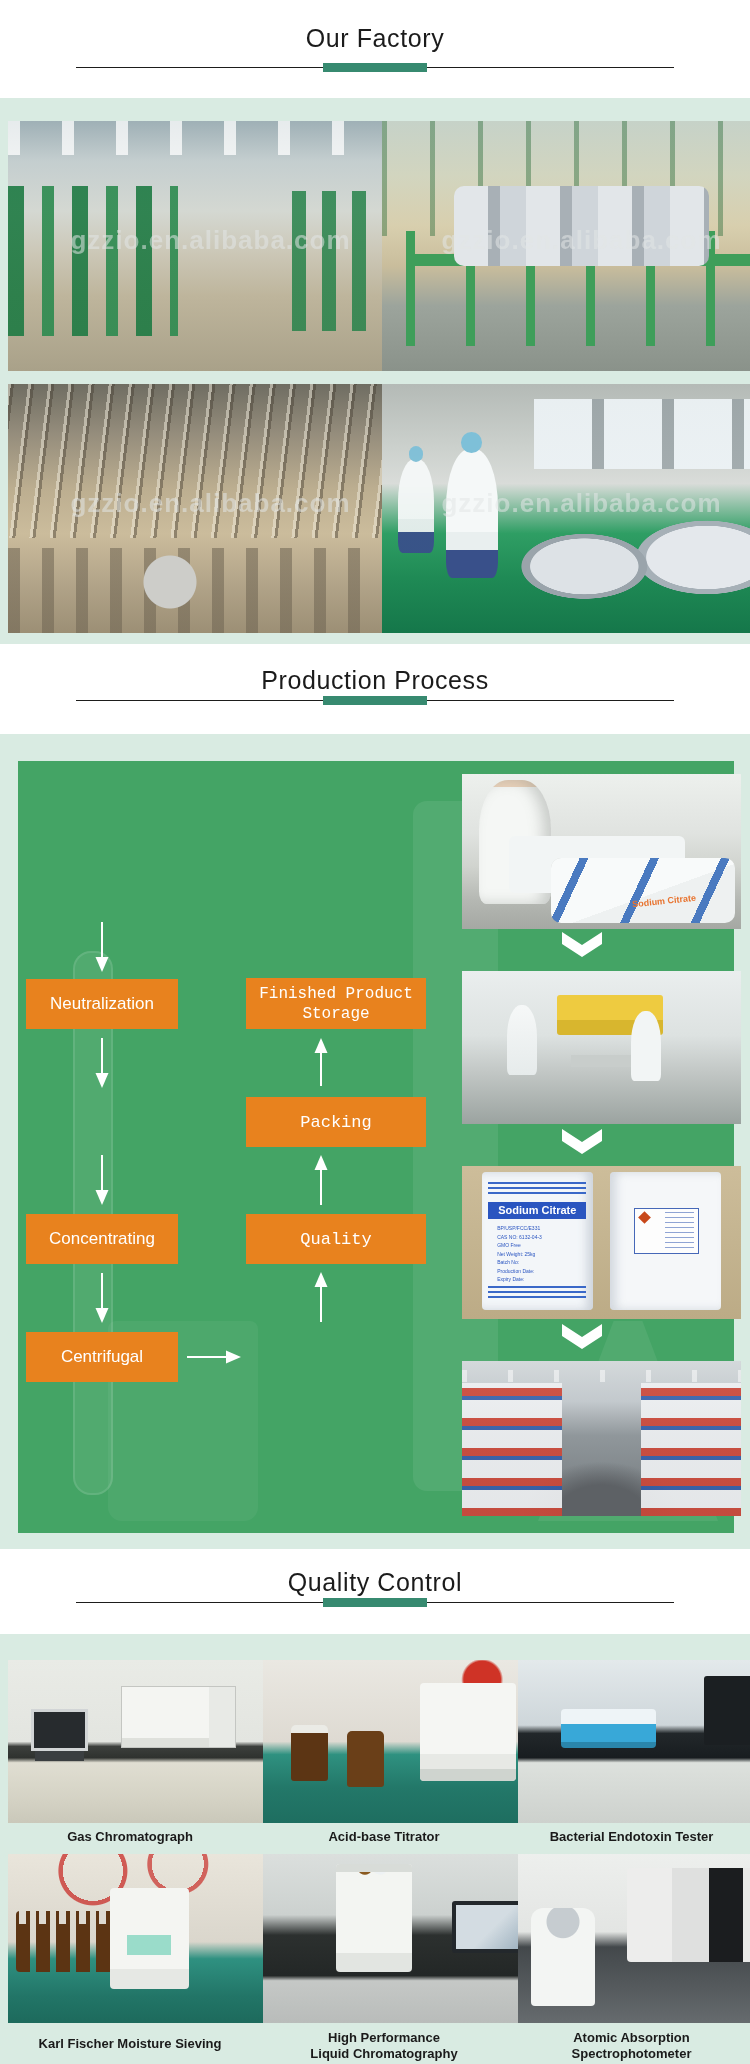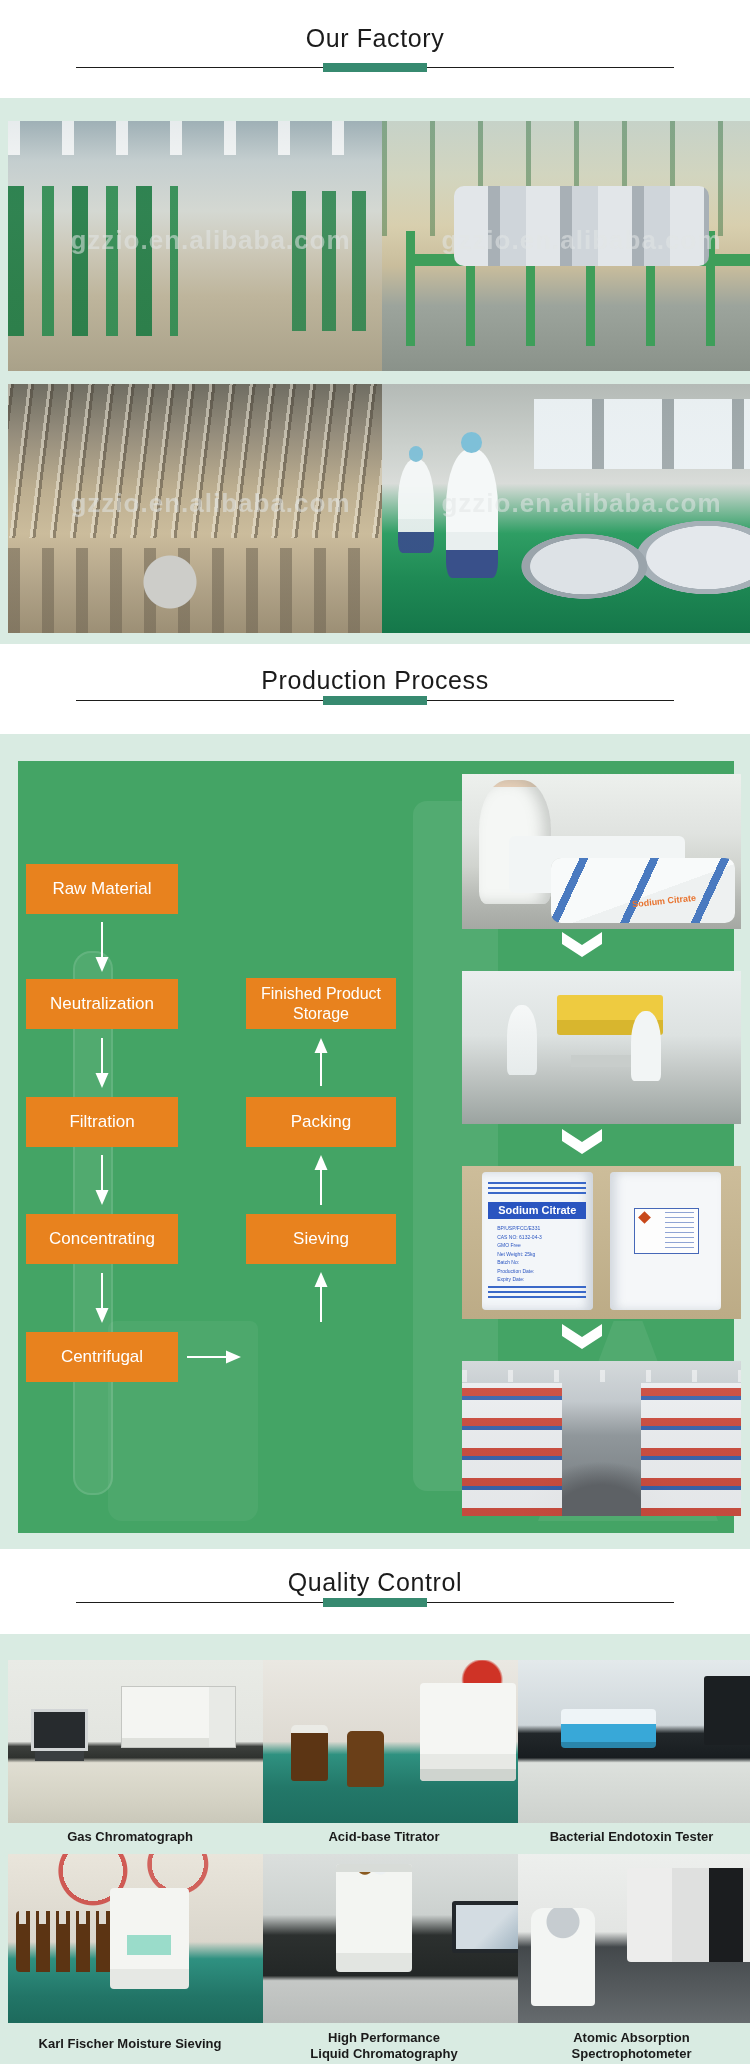--- a/index.html
+++ b/index.html
@@ -52,21 +52,21 @@
       background:linear-gradient(180deg,#f5f8f8 0 64%,#e9efef 64% 78%,#39508a 78% 100%);}
   .worker::before{content:"";position:absolute;left:30%;top:-13%;width:40%;height:16%;border-radius:50%;background:#7ec0d8;}
 
   
   .panel{position:absolute;left:18px;top:745px;width:716px;height:772px;
          background:var(--green,#44a465);overflow:hidden;z-index:1;}
   .glass{position:absolute;}
   .fbox{position:absolute;left:26px;width:152px;height:50px;background:var(--orange,#e8821e);
         color:#fff;font-size:17px;display:flex;align-items:center;justify-content:center;
         text-align:center;z-index:2;}
-  .fbox.r{left:246px;width:150px;}
+  .fbox.r{left:246px;width:180px;font-family:Liberation Mono, monospace;}
   .fbox.two{font-size:16px;line-height:20px;}
   .fa{position:absolute;z-index:2;}
 
   
   .pp1{background:linear-gradient(180deg,#edf0ed 0%,#e0e3e0 38%,#d0d3ce 60%,#b4b7b2 82%,#a5a8a3 100%);}
   .pp1::before{left:6%;top:4%;width:26%;height:80%;border-radius:40% 40% 10% 10%;
       background:linear-gradient(180deg,#ead2ba 0 6%,#f5f7f5 6% 100%);
       box-shadow:inset -8px 0 14px rgba(120,125,120,.35);}
   .pp1::after{right:2%;bottom:4%;width:66%;height:42%;border-radius:10px;
       background:repeating-linear-gradient(115deg,rgba(0,0,0,0) 0 26px,#4a7ac0 26px 34px,rgba(0,0,0,0) 34px 64px),
@@ -192,29 +192,27 @@
   <div class="rule" style="top:684px"></div>
   <div class="chip" style="top:680px"></div>
 
   <div class="panel">
     <i class="glass" style="left:55px;top:190px;width:36px;height:540px;border-radius:18px;background:rgba(255,255,255,.07);border:2px solid rgba(255,255,255,.10)"></i>
     <i class="glass" style="left:395px;top:40px;width:85px;height:690px;border-radius:14px;background:rgba(255,255,255,.08)"></i>
     <i class="glass" style="left:520px;top:560px;width:180px;height:200px;clip-path:polygon(42% 0,58% 0,100% 100%,0 100%);background:rgba(255,255,255,.07)"></i>
     <i class="glass" style="left:90px;top:560px;width:150px;height:200px;border-radius:8px 8px 14px 14px;background:rgba(255,255,255,.05)"></i>
   </div>
 
-  <div class="fbox" style="top:848px">Raw Material</div>
   <div class="fbox" style="top:963px">Neutralization</div>
-  <div class="fbox" style="top:1081px">Filtration</div>
   <div class="fbox" style="top:1198px">Concentrating</div>
   <div class="fbox" style="top:1316px">Centrifugal</div>
 
   <div class="fbox r two" style="top:962px;height:51px">Finished Product Storage</div>
   <div class="fbox r" style="top:1081px">Packing</div>
-  <div class="fbox r" style="top:1198px">Sieving</div>
+  <div class="fbox r" style="top:1198px">Quality</div>
 
   <svg class="fa" style="left:93px;top:904px" width="18" height="52" viewBox="0 0 18 52">
       <line x1="9" y1="2" x2="9" y2="38" stroke="#fff" stroke-width="2"></line>
       <path d="M9 52 L2.5 37 L15.5 37 Z" fill="#fff"></path>
     </svg>
   <svg class="fa" style="left:93px;top:1020px" width="18" height="52" viewBox="0 0 18 52">
       <line x1="9" y1="2" x2="9" y2="38" stroke="#fff" stroke-width="2"></line>
       <path d="M9 52 L2.5 37 L15.5 37 Z" fill="#fff"></path>
     </svg>
   <svg class="fa" style="left:93px;top:1137px" width="18" height="52" viewBox="0 0 18 52">

